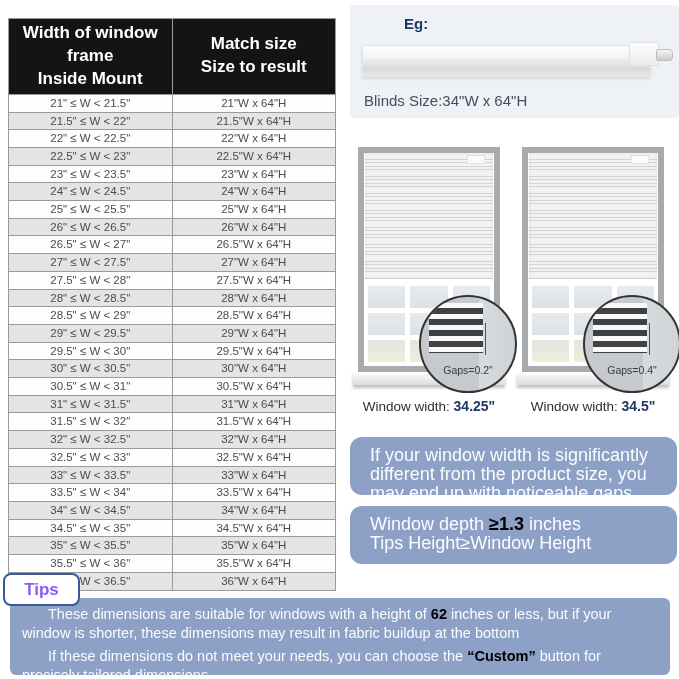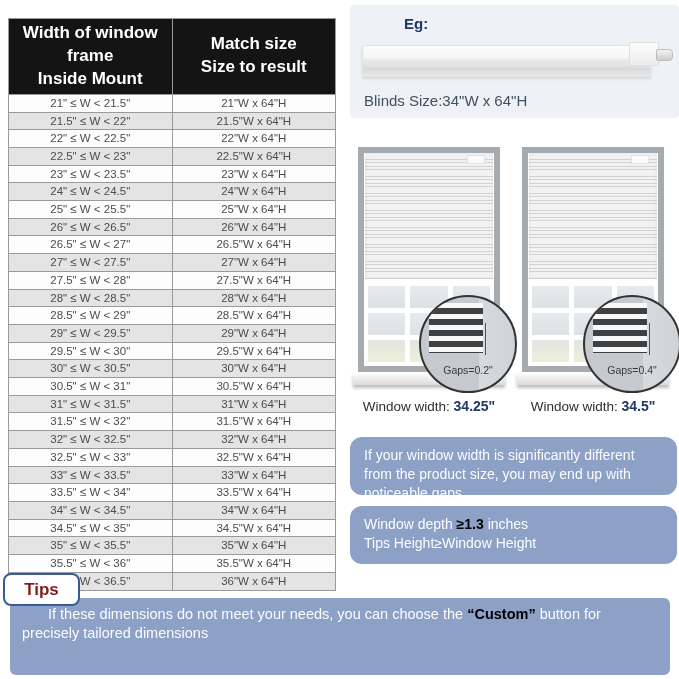--- a/index.html
+++ b/index.html
@@ -55,30 +55,30 @@
                background:repeating-linear-gradient(180deg,#f8f8f8 0px,#f8f8f8 5px,#3e4144 5px,#3e4144 11px);}
   .mag-gapline{position:absolute;left:68%;top:28%;width:1px;height:34%;background:#555;}
   .gap-label{position:absolute;left:0;right:0;bottom:15px;text-align:center;
              font-size:10.5px;color:#3a3a3a;}
   .caption{position:absolute;top:251px;left:-8px;right:-8px;text-align:center;
            font-size:13.5px;color:#2e2e2e;}
   .cap-val{font-weight:bold;color:#203864;font-size:14px;}
 
   
   .note-box{position:absolute;left:350px;width:327px;border-radius:12px;background:#8da0c6;
-            color:#fbfcfe;font-size:14px;line-height:19px;padding:9px 14px;box-sizing:border-box;}
+            color:#fbfcfe;font-size:18px;line-height:19px;padding:9px 20px;box-sizing:border-box;}
   .note-1{top:437px;height:58px;}
   .note-2{top:506px;height:58px;}
   .accent{font-weight:bold;color:#000000;}
 
   
   .tips-label{position:absolute;left:3px;top:573px;width:77px;height:33px;background:#ffffff;
               border:2px solid #3a5a96;border-radius:8px;box-sizing:border-box;z-index:2;
               display:flex;align-items:center;justify-content:center;
-              font-size:17px;font-weight:bold;color:#7f1d1d;}
+              font-size:17px;font-weight:bold;color:#8b5cf6;}
   .tips-panel{position:absolute;left:10px;top:598px;width:660px;height:77px;background:#8da0c6;
               border-radius:6px;color:#fbfcfe;font-size:14.5px;line-height:19px;
               box-sizing:border-box;padding:7px 10px 0 12px;z-index:1;}
   .tips-panel p{margin:0;text-indent:26px;}
   .tips-panel p + p{margin-top:4px;}
 </style>
 </head>
 <body>
 
 <div class="page">
@@ -285,16 +285,17 @@
   <div class="note-box note-1">
     <span>If your window width is significantly different from the product size, you may end up with noticeable gaps</span>
   </div>
   <div class="note-box note-2">
     <div><span>Window depth </span><span class="accent">≥1.3</span><span> inches</span></div>
     <div>Tips Height≥Window Height</div>
   </div>
 
   <div class="tips-label">Tips</div>
   <div class="tips-panel">
+    <p><span>These dimensions are suitable for windows with a height of </span><span class="accent">62</span><span> inches or less, but if your window is shorter, these dimensions may result in fabric buildup at the bottom</span></p>
     <p><span>If these dimensions do not meet your needs, you can choose the </span><span class="accent">“Custom”</span><span> button for precisely tailored dimensions</span></p>
   </div>
 
 </div>
 
 </body></html>

